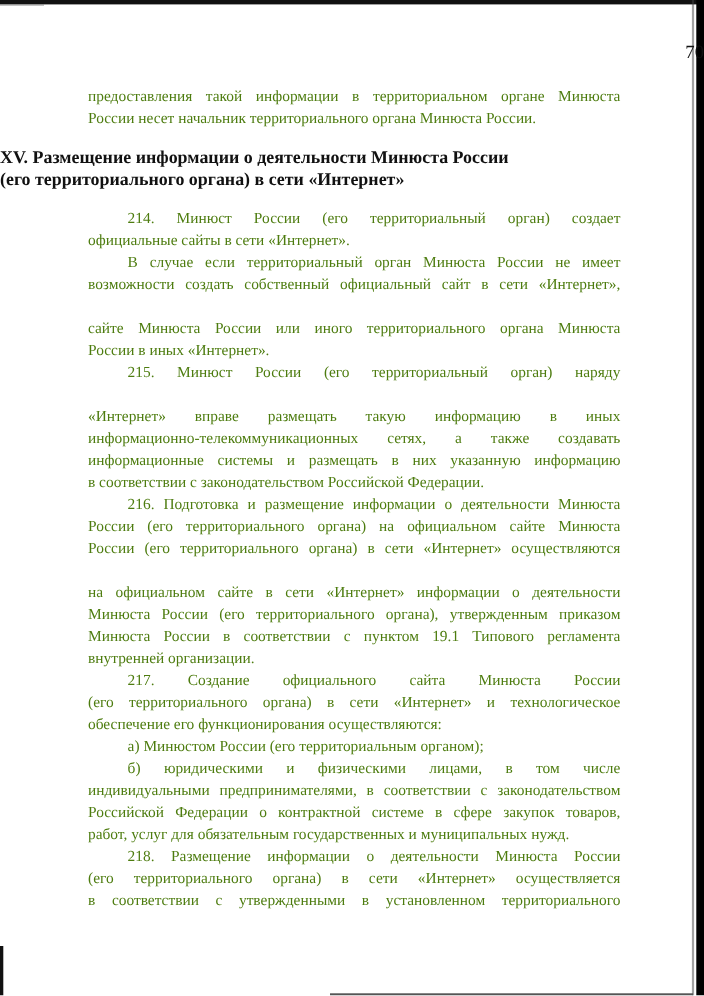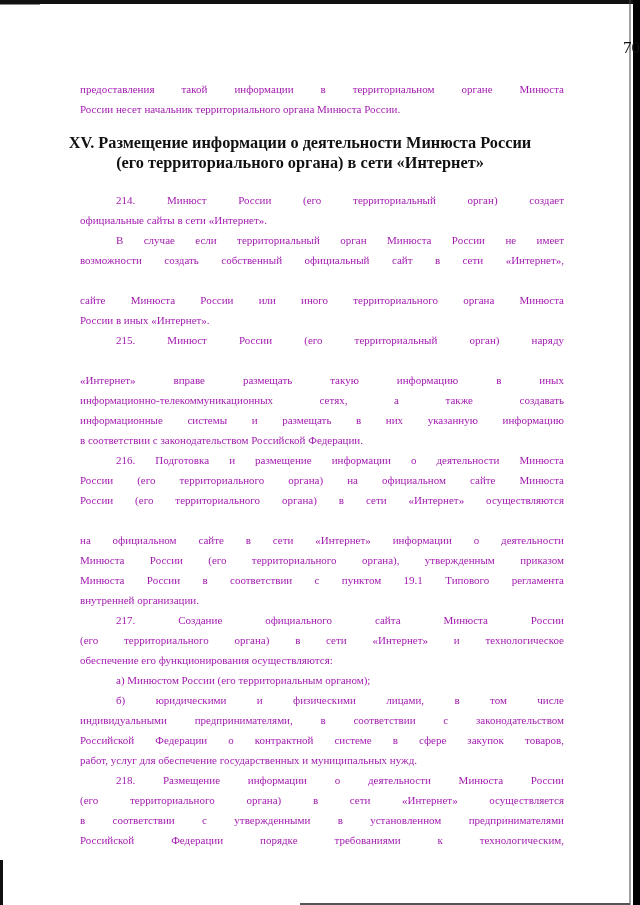--- a/index.html
+++ b/index.html
@@ -10,28 +10,28 @@
   .edge-right { position: absolute; left: 633px; top: 0; width: 7px; height: 905px; background: #000; }
   .edge-right2 { position: absolute; left: 629px; top: 0; width: 2px; height: 905px; background: #444; opacity: .5; }
   .edge-left { position: absolute; left: 0; top: 860px; width: 3px; height: 45px; background: #111; }
   .edge-bottom { position: absolute; left: 300px; top: 903px; width: 330px; height: 2px; background: #555; }
   .pagenum {
     position: absolute; left: 0; width: 640px; top: 38px; text-align: right;
     font-family: "Liberation Serif", serif; font-size: 17px; color: #111;
   }
   .line {
     position: absolute; left: 80px; width: 484px;
-    font-family: "Liberation Serif", serif; font-size: 11px; color: #a21caf;
+    font-family: "Liberation Serif", serif; font-size: 14px; color: #4d7c0f;
     white-space: nowrap; line-height: 20px; height: 20px;
     text-align: justify; text-align-last: justify;
   }
   .line.last { text-align-last: left; font-family: Liberation Serif, serif; }
   .line.indent { left: 116px; width: 448px; }
   .heading {
-    position: absolute; left: 0; width: 600px; text-align: center;
+    position: absolute; left: 0; width: 600px; text-align: left;
     font-family: "Liberation Serif", serif; font-weight: bold; font-size: 16.3px; color: #111;
     line-height: 20px; height: 20px; white-space: nowrap;
   }
 </style>
 </head>
 <body>
 
 <div class="page">
   <div class="edge-top"></div>
   <div class="edge-top2"></div>
@@ -72,19 +72,18 @@
 
   <div class="line indent" style="top:610px">217. Создание официального сайта Минюста России</div>
   <div class="line" style="top:630px">(его территориального органа) в сети «Интернет» и технологическое</div>
   <div class="line last" style="top:650px">обеспечение его функционирования осуществляются:</div>
 
   <div class="line indent last" style="top:670px">а) Минюстом России (его территориальным органом);</div>
 
   <div class="line indent" style="top:690px">б) юридическими и физическими лицами, в том числе</div>
   <div class="line" style="top:710px">индивидуальными предпринимателями, в соответствии с законодательством</div>
   <div class="line" style="top:730px">Российской Федерации о контрактной системе в сфере закупок товаров,</div>
-  <div class="line last" style="top:750px">работ, услуг для обеспечение государственных и муниципальных нужд.</div>
+  <div class="line last" style="top:750px">работ, услуг для обязательным государственных и муниципальных нужд.</div>
 
   <div class="line indent" style="top:770px">218. Размещение информации о деятельности Минюста России</div>
   <div class="line" style="top:790px">(его территориального органа) в сети «Интернет» осуществляется</div>
-  <div class="line" style="top:810px">в соответствии с утвержденными в установленном предпринимателями</div>
-  <div class="line" style="top:830px">Российской Федерации порядке требованиями к технологическим,</div>
+  <div class="line" style="top:810px">в соответствии с утвержденными в установленном территориального</div>
 </div>
 
 </body></html>

